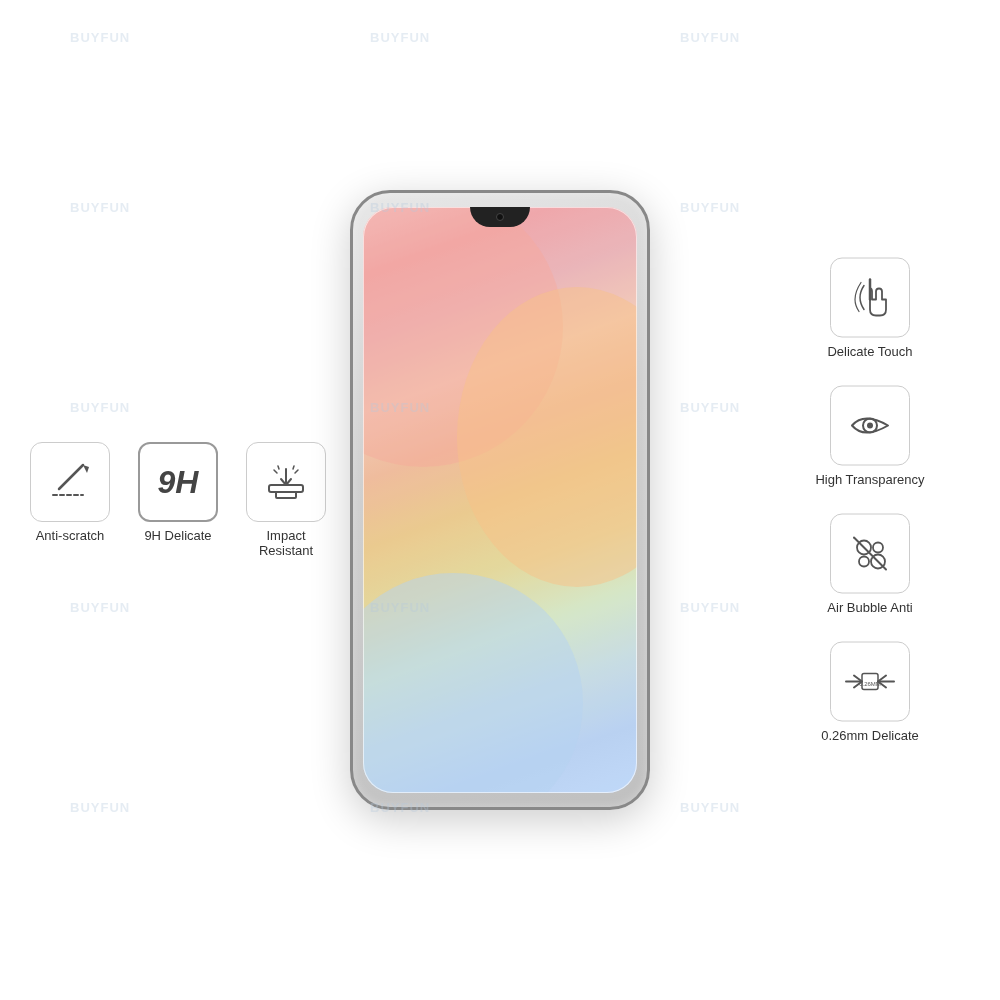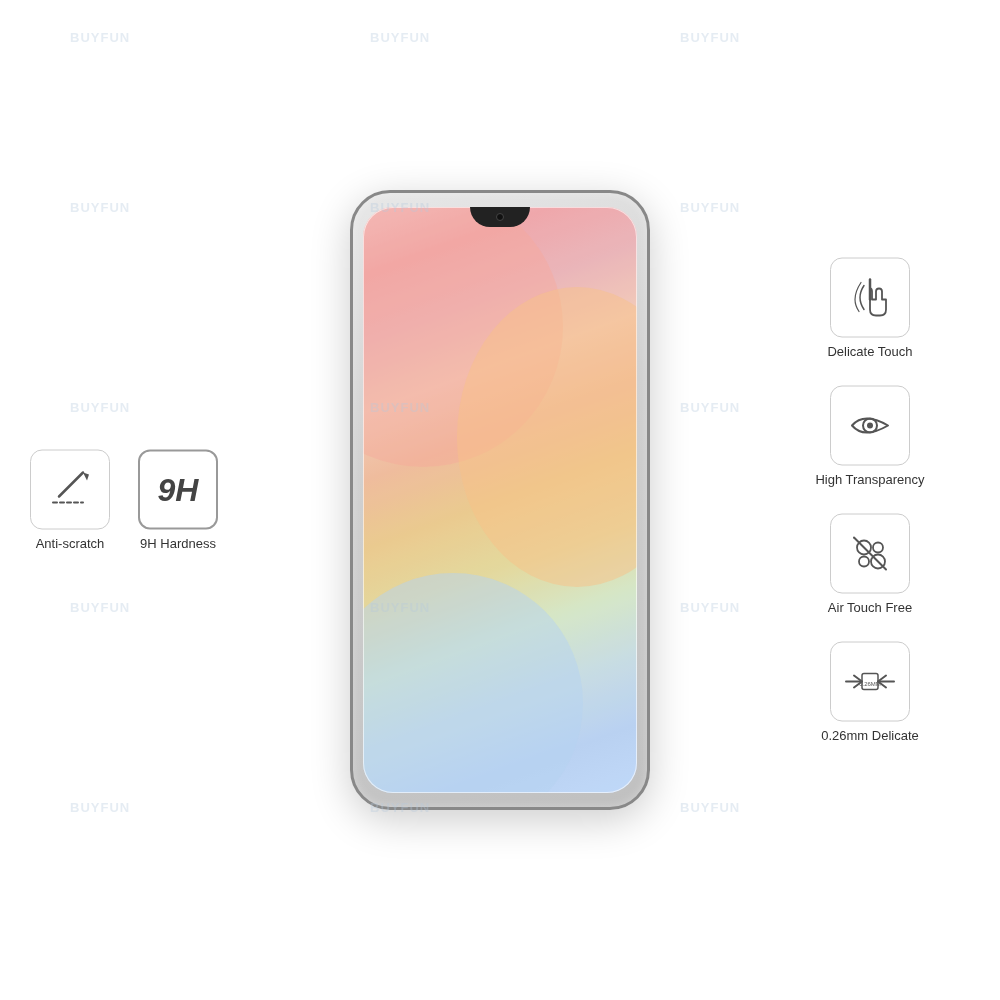--- a/index.html
+++ b/index.html
@@ -290,23 +290,41 @@
       </div>
       <span class="feature-label">Anti-scratch</span>
     </div>
 
 
 
     <div class="feature-item">
       <div class="hardness-box">
         <span class="hardness-text">9H</span>
       </div>
-      <span class="feature-label">9H Hardness</span>
-    </div>
-
+      <span class="feature-label">9H Delicate</span>
+    </div>
+
+    <div class="feature-item">
+      <div class="feature-icon-box">
+        <svg width="54" height="50" viewBox="0 0 54 50">
+
+          <rect x="10" y="28" width="34" height="7" rx="2" fill="none" stroke="#555" stroke-width="2"></rect>
+          <rect x="17" y="35" width="20" height="6" rx="1" fill="none" stroke="#555" stroke-width="2"></rect>
+
+          <line x1="27" y1="12" x2="27" y2="26" stroke="#555" stroke-width="2" stroke-linecap="round"></line>
+          <polyline points="22,22 27,28 32,22" fill="none" stroke="#555" stroke-width="2" stroke-linecap="round" stroke-linejoin="round"></polyline>
+
+          <line x1="18" y1="16" x2="15" y2="13" stroke="#555" stroke-width="1.5" stroke-linecap="round"></line>
+          <line x1="36" y1="16" x2="39" y2="13" stroke="#555" stroke-width="1.5" stroke-linecap="round"></line>
+          <line x1="20" y1="12" x2="19" y2="9" stroke="#555" stroke-width="1.5" stroke-linecap="round"></line>
+          <line x1="34" y1="12" x2="35" y2="9" stroke="#555" stroke-width="1.5" stroke-linecap="round"></line>
+        </svg>
+      </div>
+      <span class="feature-label">Impact Resistant</span>
+    </div>
 
   </div>
 
   <div class="phone-container">
     <div class="phone-outer">
       <div class="side-btn-right"></div>
       <div class="side-btn-left-1"></div>
       <div class="side-btn-left-2"></div>
       <div class="side-btn-left-3"></div>
       <div class="phone-screen">
@@ -354,21 +372,21 @@
         <svg width="52" height="52" viewBox="0 0 52 52">
 
           <circle cx="20" cy="20" r="7" fill="none" stroke="#555" stroke-width="1.8"></circle>
           <circle cx="34" cy="20" r="5" fill="none" stroke="#555" stroke-width="1.8"></circle>
           <circle cx="20" cy="34" r="5" fill="none" stroke="#555" stroke-width="1.8"></circle>
           <circle cx="34" cy="34" r="7" fill="none" stroke="#555" stroke-width="1.8"></circle>
 
           <line x1="10" y1="10" x2="42" y2="42" stroke="#555" stroke-width="2" stroke-linecap="round"></line>
         </svg>
       </div>
-      <span class="feature-label">Air Touch Free</span>
+      <span class="feature-label">Air Bubble Anti</span>
     </div>
 
     <div class="feature-item">
       <div class="feature-icon-box">
         <svg width="60" height="52" viewBox="0 0 60 52">
 
           <line x1="6" y1="26" x2="22" y2="26" stroke="#555" stroke-width="2" stroke-linecap="round"></line>
           <polyline points="14,20 22,26 14,32" fill="none" stroke="#555" stroke-width="2" stroke-linecap="round" stroke-linejoin="round"></polyline>
           <line x1="54" y1="26" x2="38" y2="26" stroke="#555" stroke-width="2" stroke-linecap="round"></line>
           <polyline points="46,20 38,26 46,32" fill="none" stroke="#555" stroke-width="2" stroke-linecap="round" stroke-linejoin="round"></polyline>

